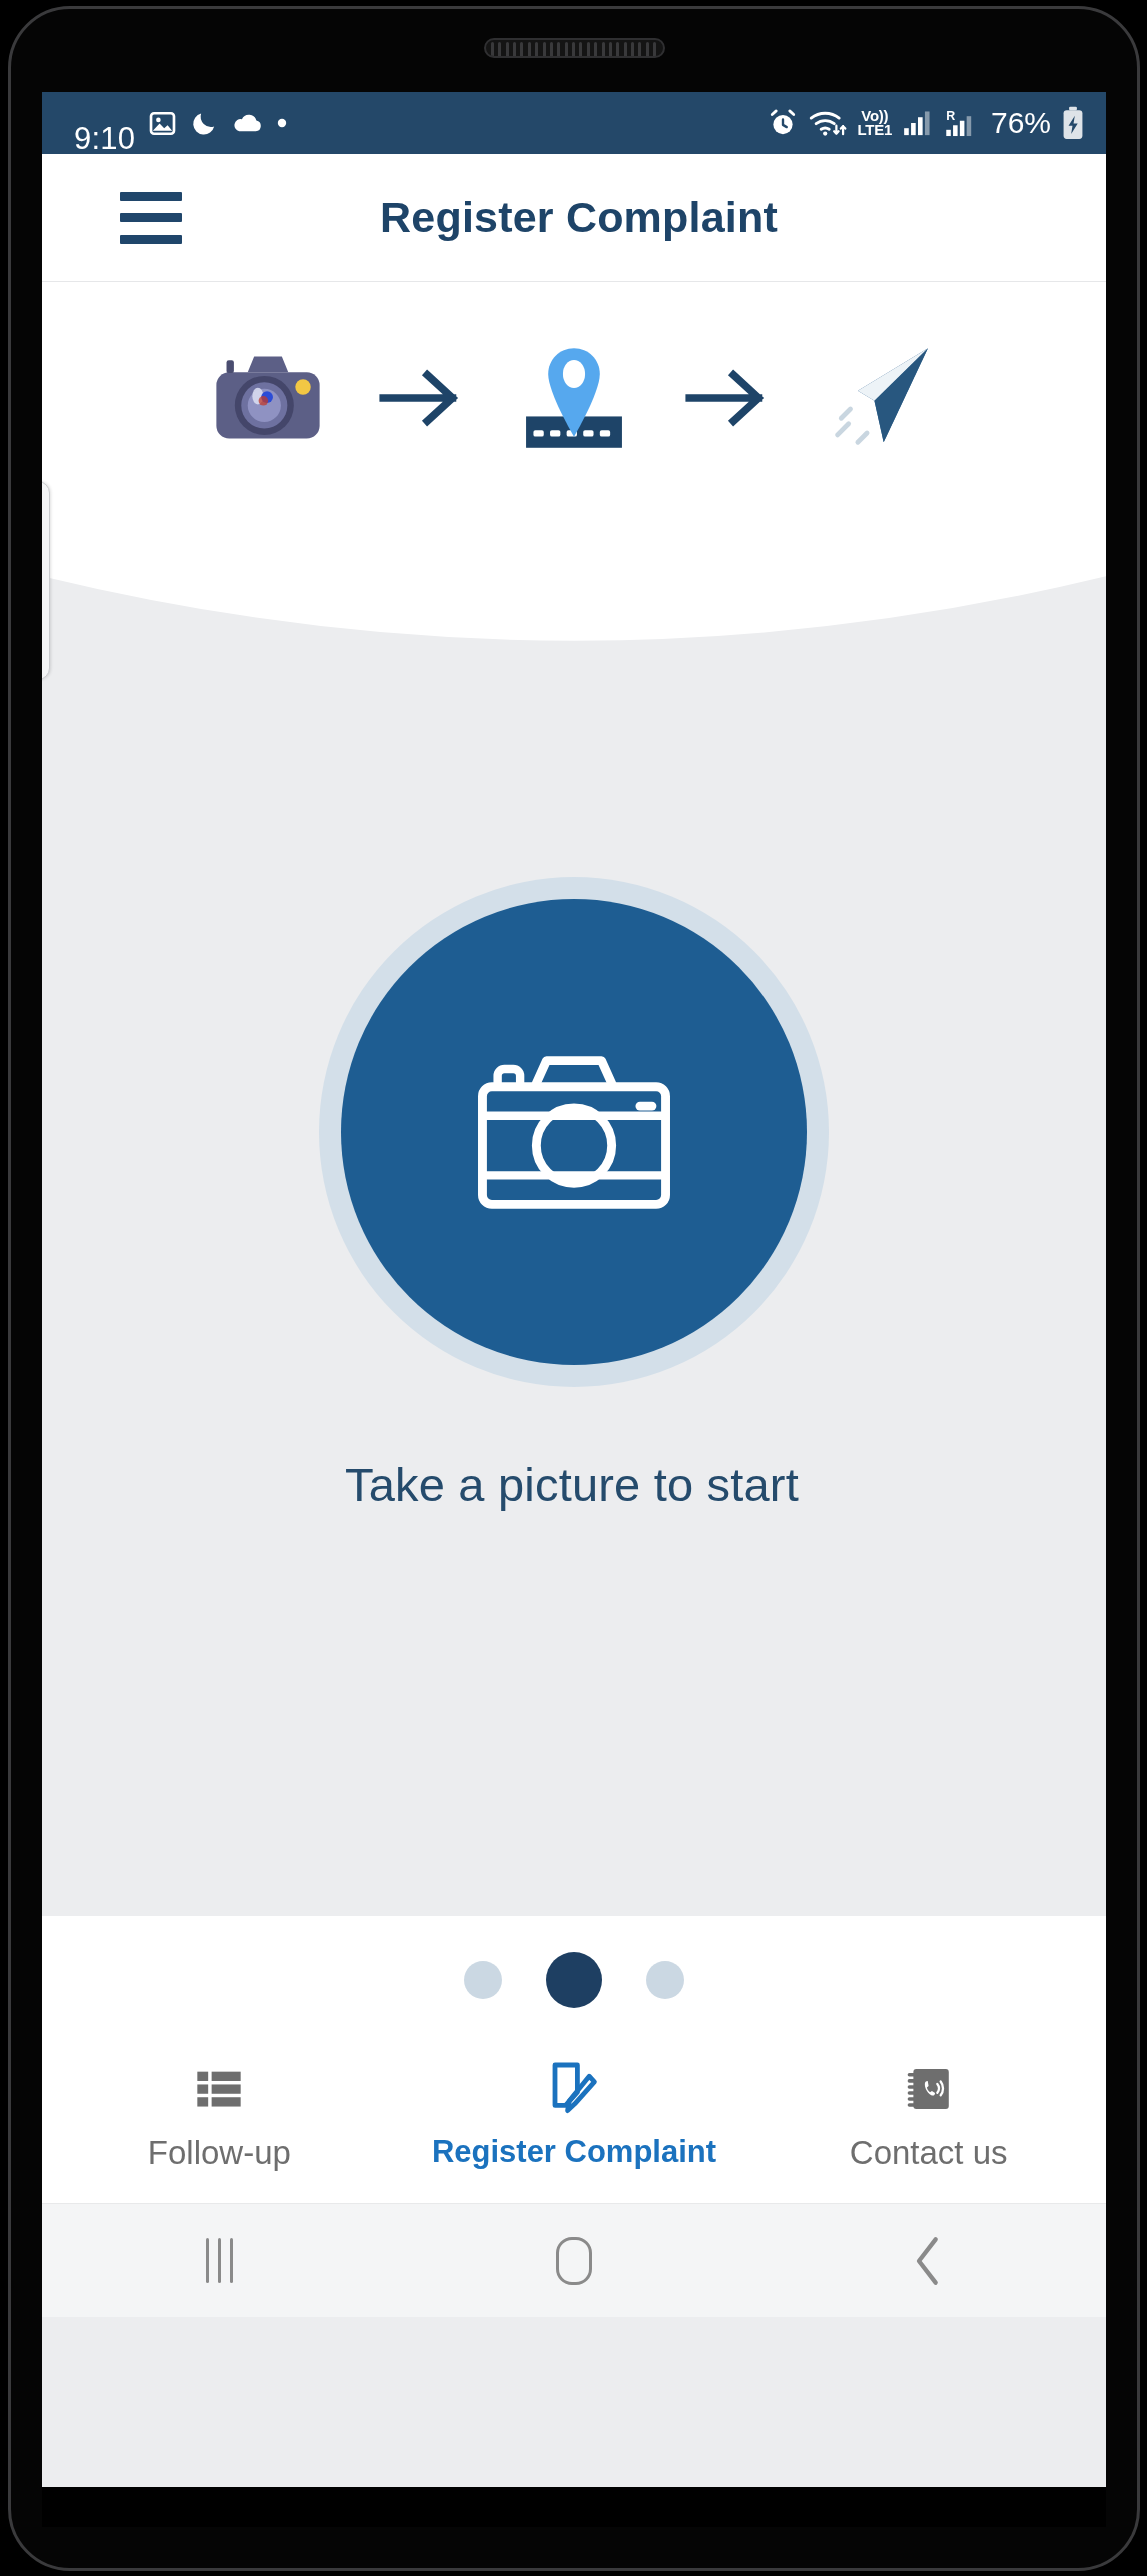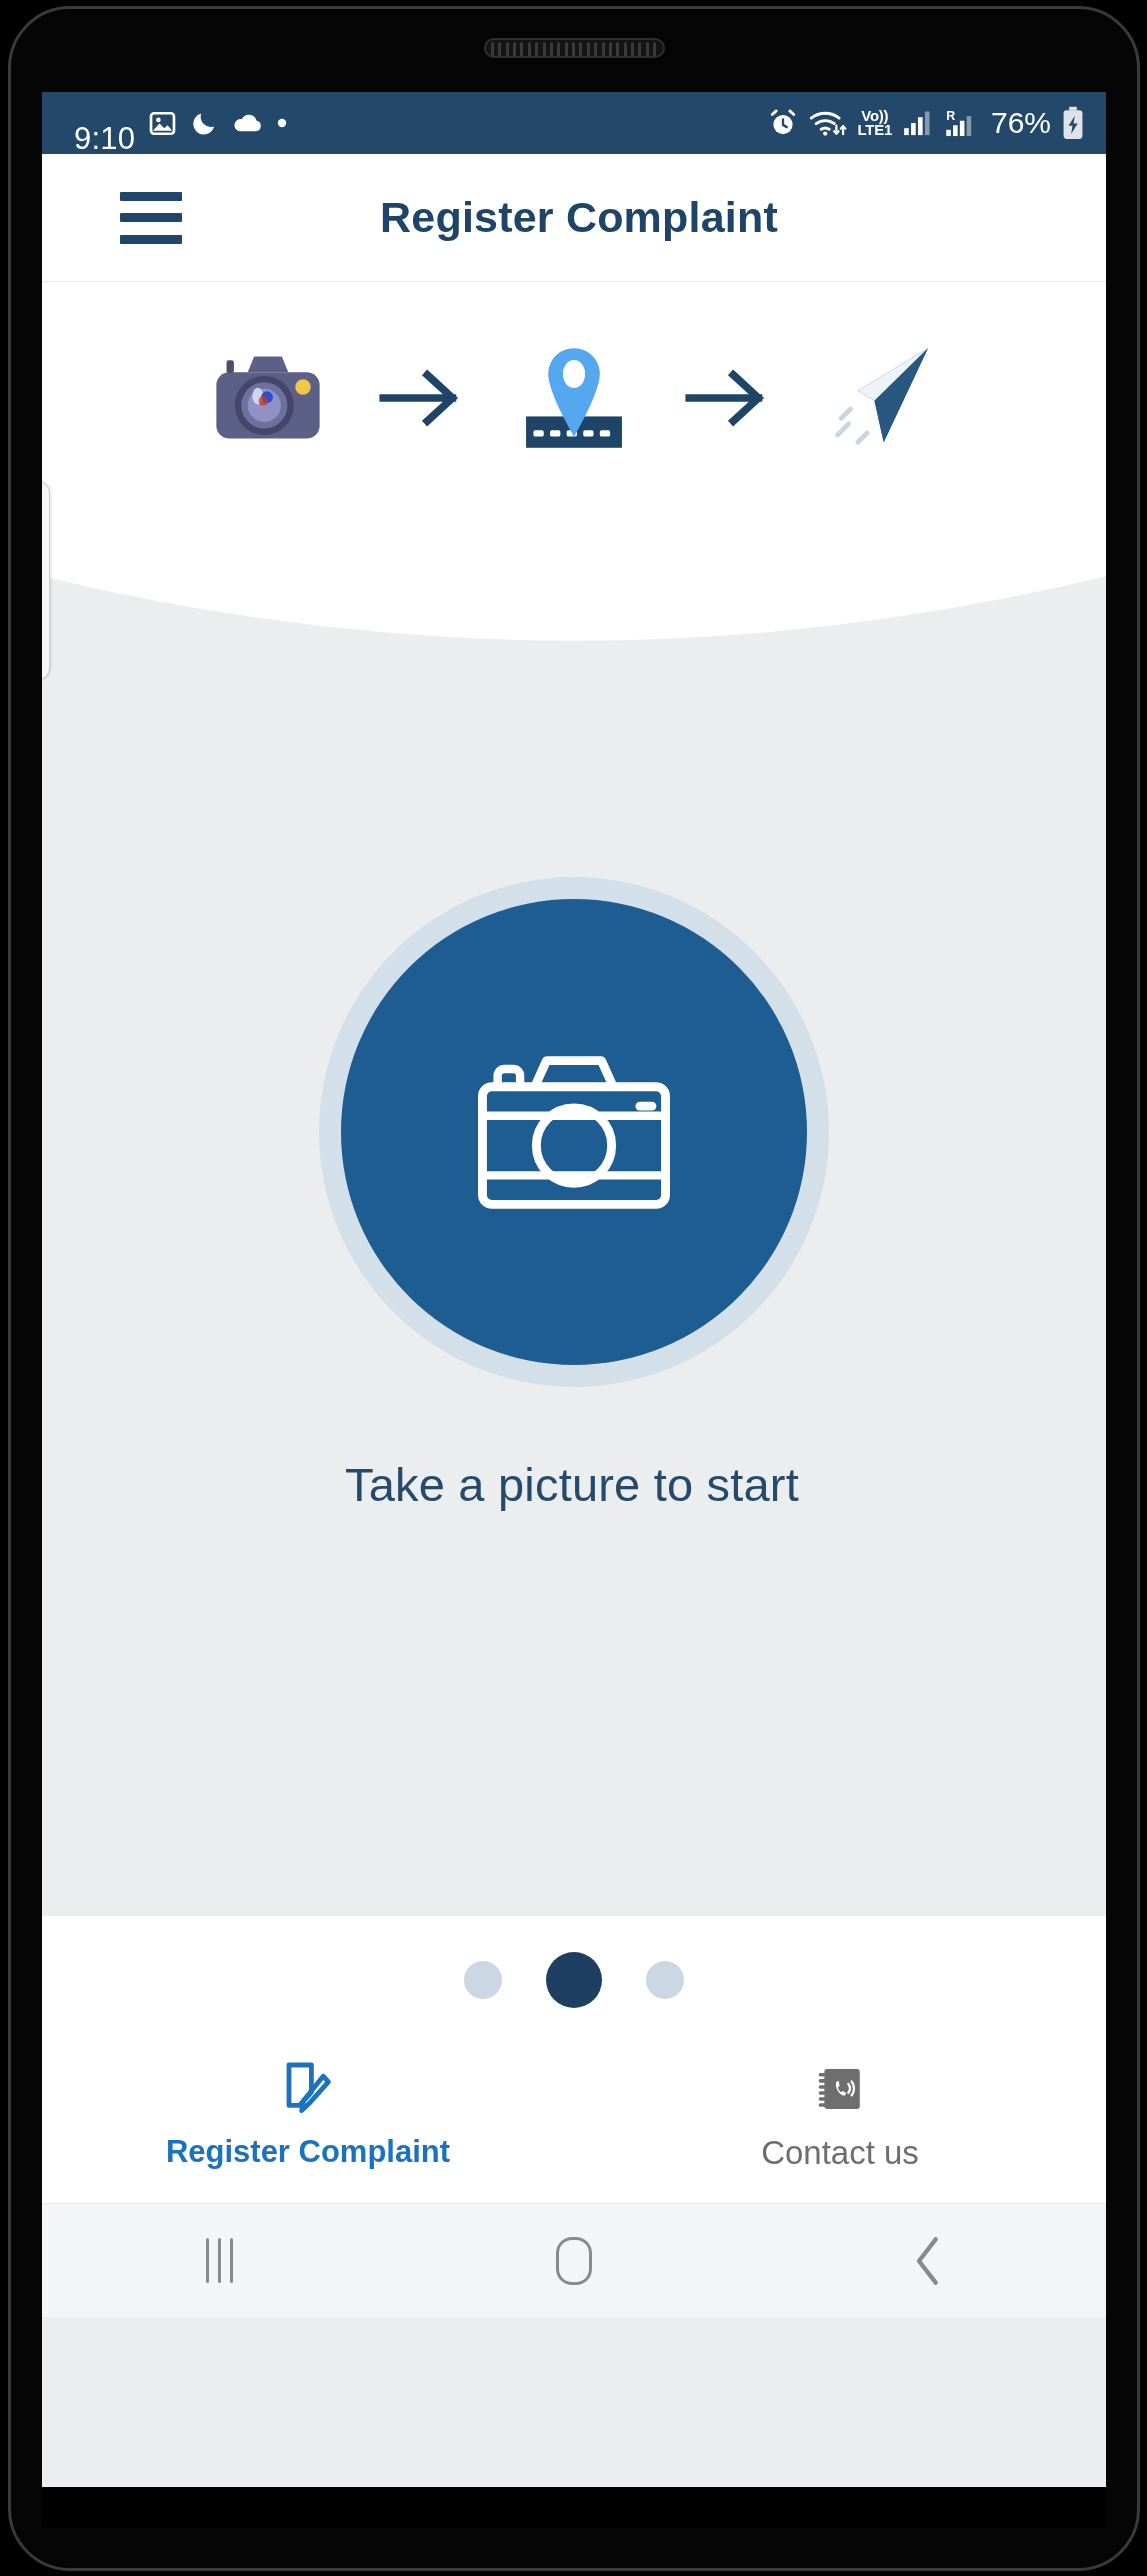--- a/index.html
+++ b/index.html
@@ -450,20 +450,33 @@
     </div>
 
     <div id="pager-dots">
       <div class="pager-dot"></div>
       <div class="pager-dot active"></div>
       <div class="pager-dot"></div>
     </div>
 
     <div id="bottom-nav">
 
+      <div class="nav-tab">
+        <div class="nav-icon">
+          <svg width="52" height="52" viewBox="0 0 24 24">
+            <rect x="2" y="4" width="5" height="4.3" fill="#6E6E6E"></rect>
+            <rect x="8.6" y="4" width="13.4" height="4.3" fill="#6E6E6E"></rect>
+            <rect x="2" y="9.9" width="5" height="4.3" fill="#6E6E6E"></rect>
+            <rect x="8.6" y="9.9" width="13.4" height="4.3" fill="#6E6E6E"></rect>
+            <rect x="2" y="15.8" width="5" height="4.3" fill="#6E6E6E"></rect>
+            <rect x="8.6" y="15.8" width="13.4" height="4.3" fill="#6E6E6E"></rect>
+          </svg>
+        </div>
+        <div class="nav-label">Follow-up</div>
+      </div>
 
       <div class="nav-tab active">
         <div class="nav-icon">
           <svg width="52" height="56" viewBox="0 0 26 28">
             <path d="M3.5 2h11.2v13.6L8.8 22.2H3.5z" fill="none" stroke="#1B72BE" stroke-width="2.4" stroke-linejoin="round"></path>
             <path d="M20.6 7.6 23.2 10.4 13.4 21.4 9.8 24.8 10.6 20z" fill="none" stroke="#1B72BE" stroke-width="2.4" stroke-linejoin="round"></path>
           </svg>
         </div>
         <div class="nav-label">Register Complaint</div>
       </div>

